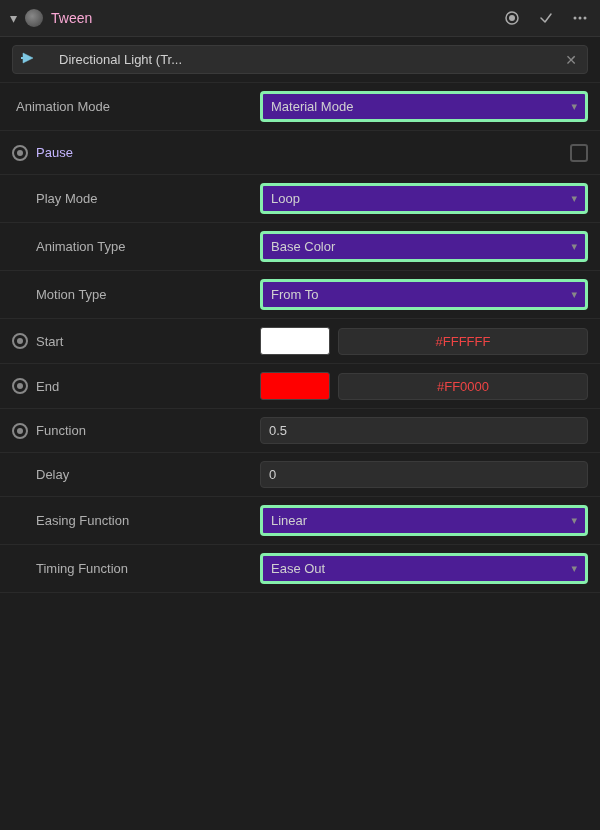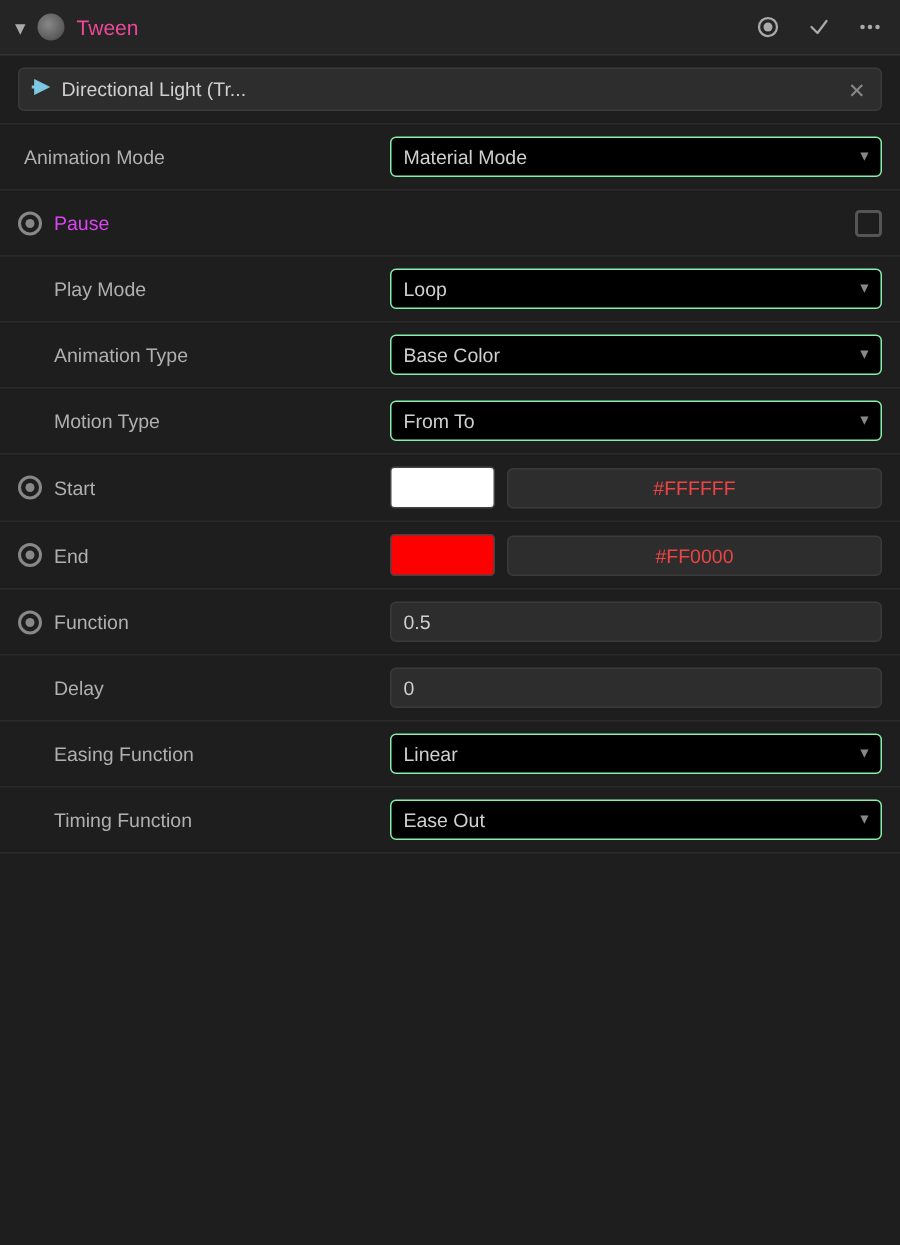--- a/index.html
+++ b/index.html
@@ -32,21 +32,21 @@
     .header-icon {
       width: 18px;
       height: 18px;
       background: radial-gradient(circle at 40% 40%, #888, #444);
       border-radius: 50%;
       flex-shrink: 0;
     }
 
     .header-title {
       flex: 1;
-      color: #ec4899;
+      color: #f9a8d4;
       font-size: 14px;
       font-weight: 500;
     }
 
     .header-actions {
       display: flex;
       gap: 14px;
       align-items: center;
     }
 
@@ -93,24 +93,24 @@
     .row-content {
       flex: 1;
       display: flex;
       align-items: center;
       gap: 8px;
     }
 
     
     .dropdown {
       display: flex;
-      align-items: flex-start;
+      align-items: center;
       justify-content: space-between;
-      background: #000000;
-      border: 1px solid #86efac;
+      background: #4c1d95;
+      border: 3px solid #86efac;
       border-radius: 4px;
       padding: 5px 8px;
       cursor: pointer;
       flex: 1;
       color: #d0d0d0;
       font-size: 13px;
     }
 
     .dropdown-arrow {
       color: #888;
@@ -120,21 +120,21 @@
 
     
     .scene-object-field {
       display: flex;
       align-items: center;
       background: #2d2d2d;
       border: 1px solid #3a3a3a;
       border-radius: 4px;
       padding: 5px 8px;
       flex: 1;
-      gap: 6px;
+      gap: 24px;
       color: #d0d0d0;
       font-size: 13px;
     }
 
     .scene-object-name {
       flex: 1;
       overflow: hidden;
       text-overflow: ellipsis;
       white-space: nowrap;
     }
@@ -278,21 +278,21 @@
         <span>Material Mode</span>
         <span class="dropdown-arrow">▾</span>
       </div>
     </div>
   </div>
 
   <div class="pause-row">
     <div class="record-icon">
       <div class="dot"></div>
     </div>
-    <span style="flex:1; color:#d946ef; font-size:13px;">Pause</span>
+    <span style="flex:1; color:#c4b5fd; font-size:13px;">Pause</span>
     <div class="checkbox"></div>
   </div>
 
   <div class="row row-indented">
     <div class="row-label">Play Mode</div>
     <div class="row-content">
       <div class="dropdown">
         <span>Loop</span>
         <span class="dropdown-arrow">▾</span>
       </div>

